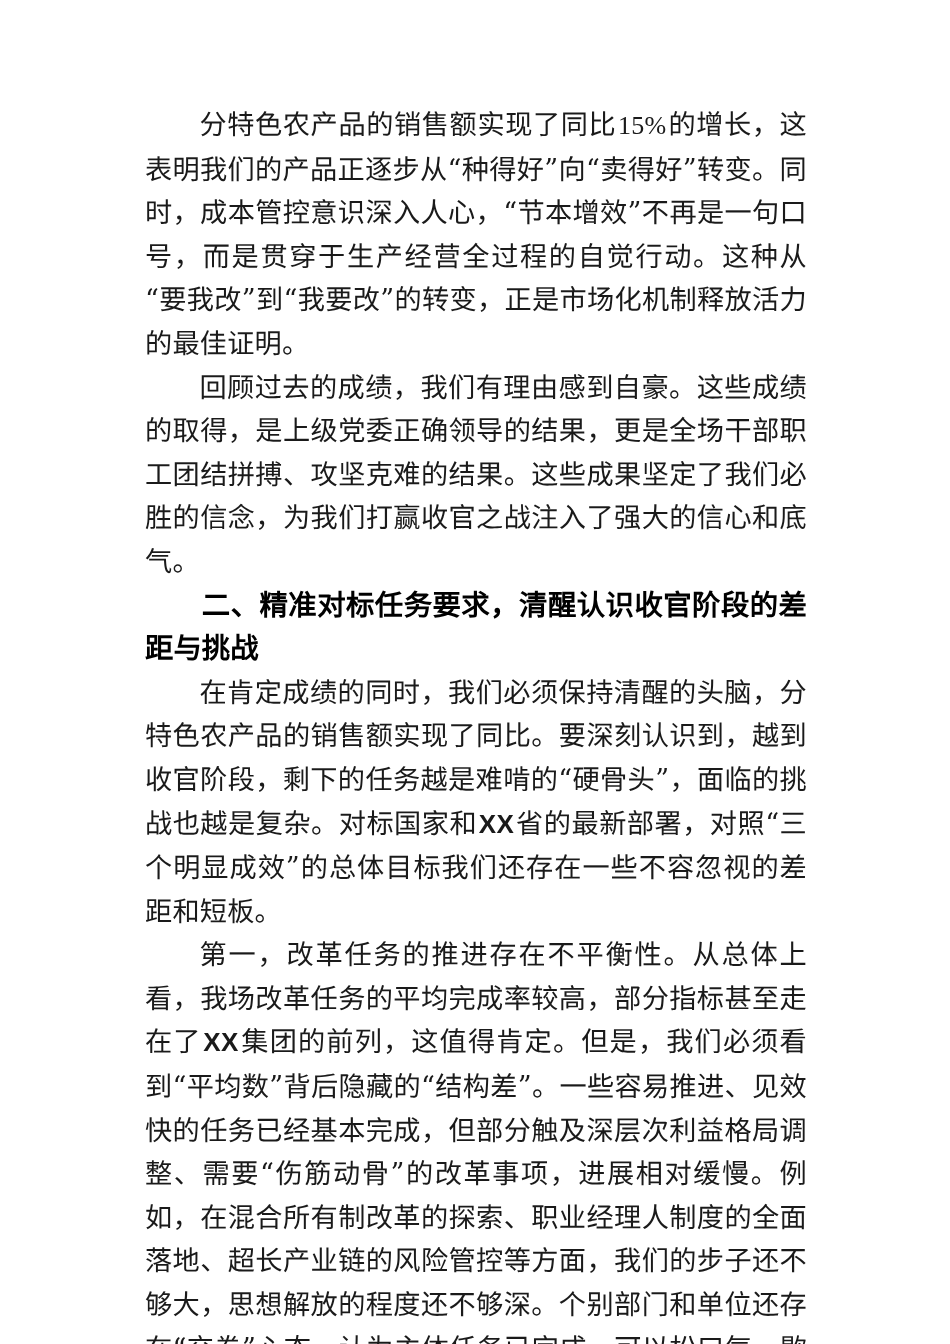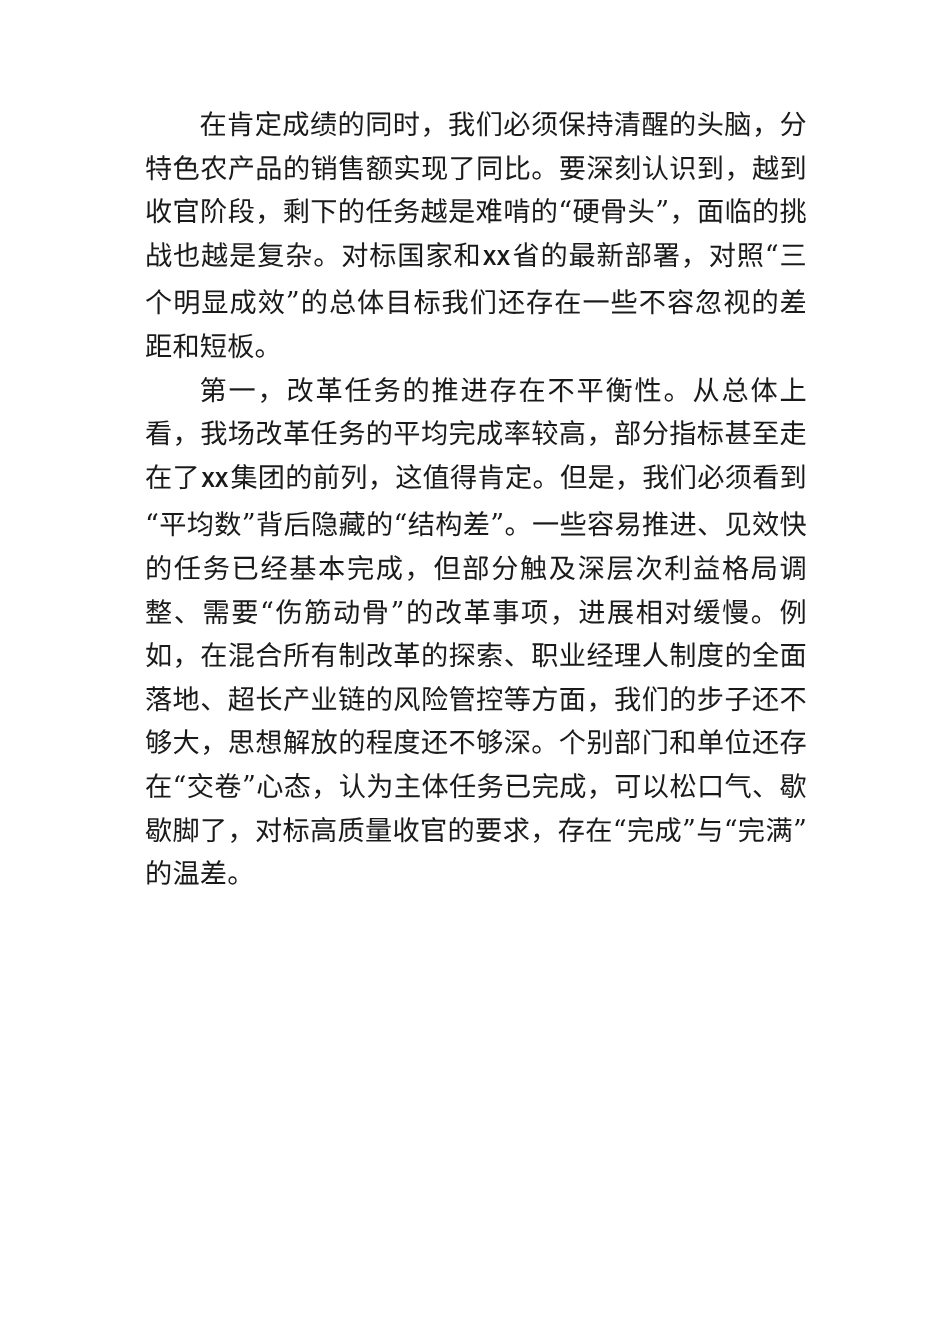--- a/index.html
+++ b/index.html
@@ -58,28 +58,31 @@
   
   .latin {
     font-family: "Liberation Serif", "DejaVu Serif", serif;
     font-size: 26px;
     font-weight: 400;
     letter-spacing: 0.3px;
     padding: 0 1.5px;
   }
 
   .latin-bold {
-    font-family: Liberation Mono, monospace;
-    font-size: 22px;
+    font-family: Liberation Sans, sans-serif;
+    font-size: 26px;
     font-weight: 700;
     letter-spacing: 0.5px;
     padding: 0 1.5px;
   }
 </style>
 </head>
 <body>
 
 <div class="page">
   <div class="text-column" id="text-column">
+      <p class="para"><span>分特色农产品的销售额实现了同比</span><span class="latin">15%</span><span>的增长，这表明我们的产品正逐步从“种得好”向“卖得好”转变。同时，成本管控意识深入人心，“节本增效”不再是一句口号，而是贯穿于生产经营全过程的自觉行动。这种从“要我改”到“我要改”的转变，正是市场化机制释放活力的最佳证明。</span></p>
+      <p class="para"><span>回顾过去的成绩，我们有理由感到自豪。这些成绩的取得，是上级党委正确领导的结果，更是全场干部职工团结拼搏、攻坚克难的结果。这些成果坚定了我们必胜的信念，为我们打赢收官之战注入了强大的信心和底气。</span></p>
+      <p class="heading"><span>二、精准对标任务要求，清醒认识收官阶段的差距与挑战</span></p>
       <p class="para"><span>在肯定成绩的同时，我们必须保持清醒的头脑，分特色农产品的销售额实现了同比。要深刻认识到，越到收官阶段，剩下的任务越是难啃的“硬骨头”，面临的挑战也越是复杂。对标国家和</span><span class="latin-bold">XX</span><span>省的最新部署，对照“三个明显成效”的总体目标我们还存在一些不容忽视的差距和短板。</span></p>
       <p class="para"><span>第一，改革任务的推进存在不平衡性。从总体上看，我场改革任务的平均完成率较高，部分指标甚至走在了</span><span class="latin-bold">XX</span><span>集团的前列，这值得肯定。但是，我们必须看到“平均数”背后隐藏的“结构差”。一些容易推进、见效快的任务已经基本完成，但部分触及深层次利益格局调整、需要“伤筋动骨”的改革事项，进展相对缓慢。例如，在混合所有制改革的探索、职业经理人制度的全面落地、超长产业链的风险管控等方面，我们的步子还不够大，思想解放的程度还不够深。个别部门和单位还存在“交卷”心态，认为主体任务已完成，可以松口气、歇歇脚了，对标高质量收官的要求，存在“完成”与“完满”的温差。</span></p>
     </div>
 </div>
 
 </body></html>

